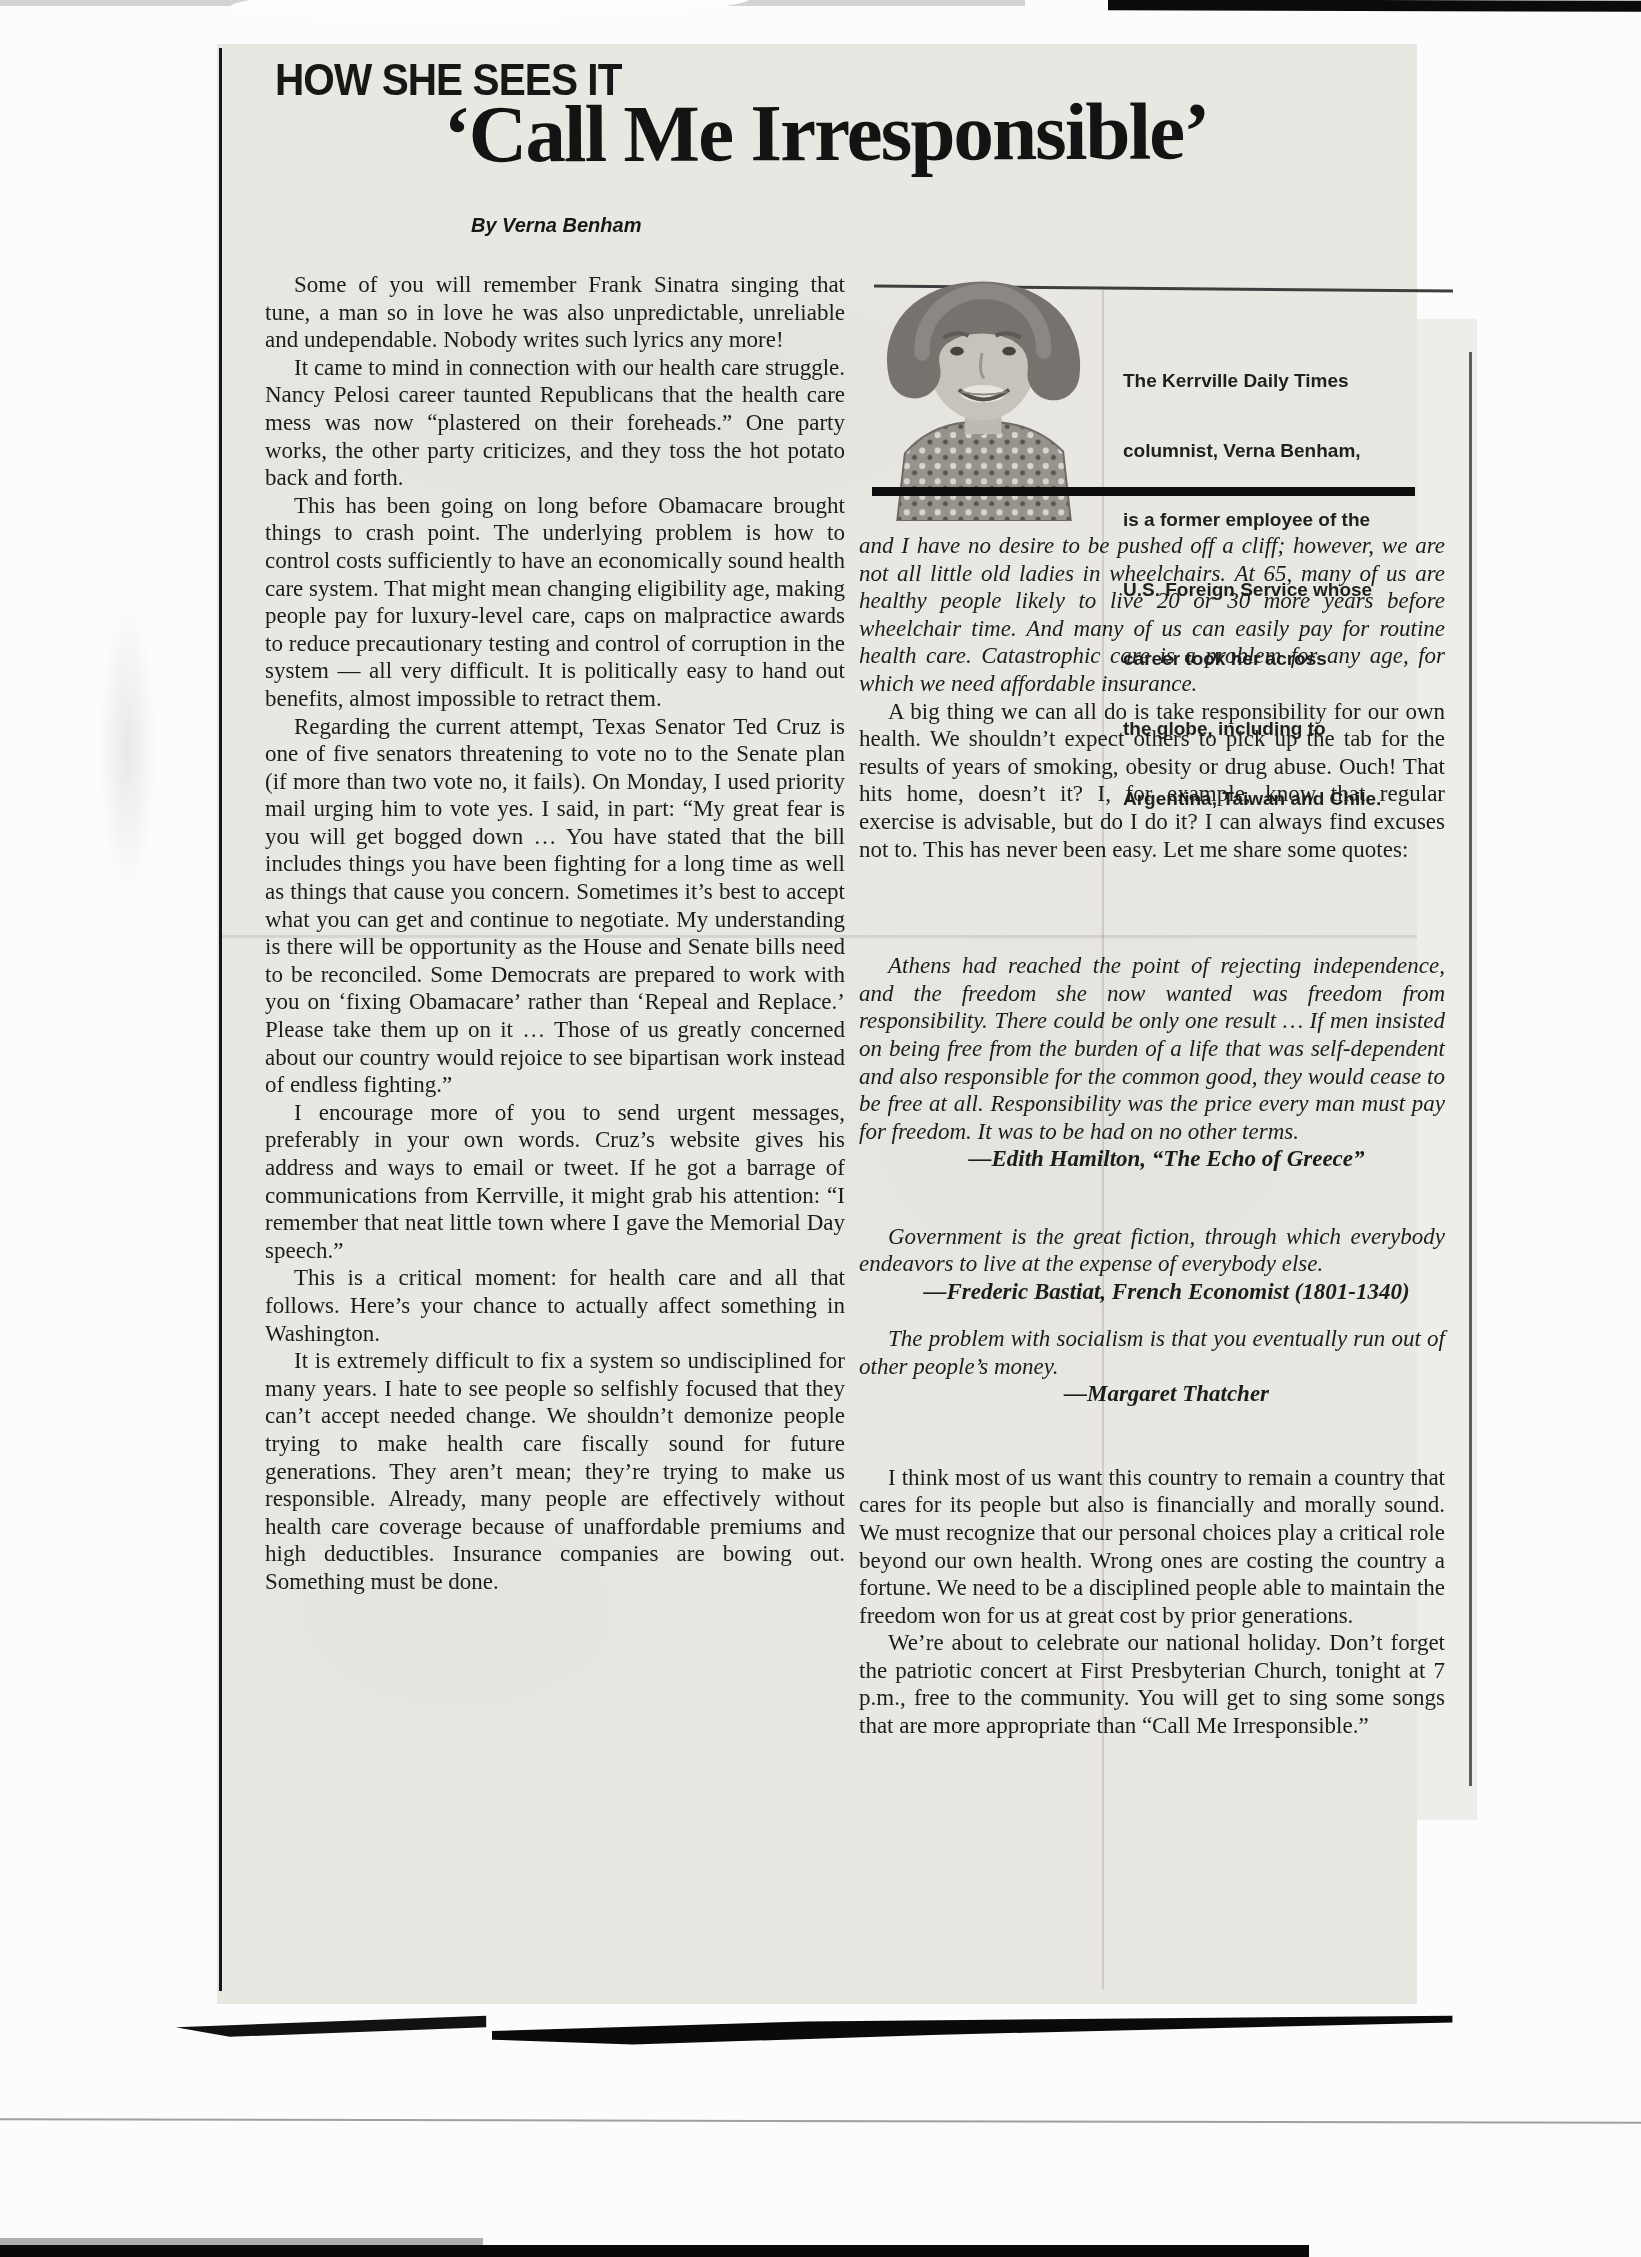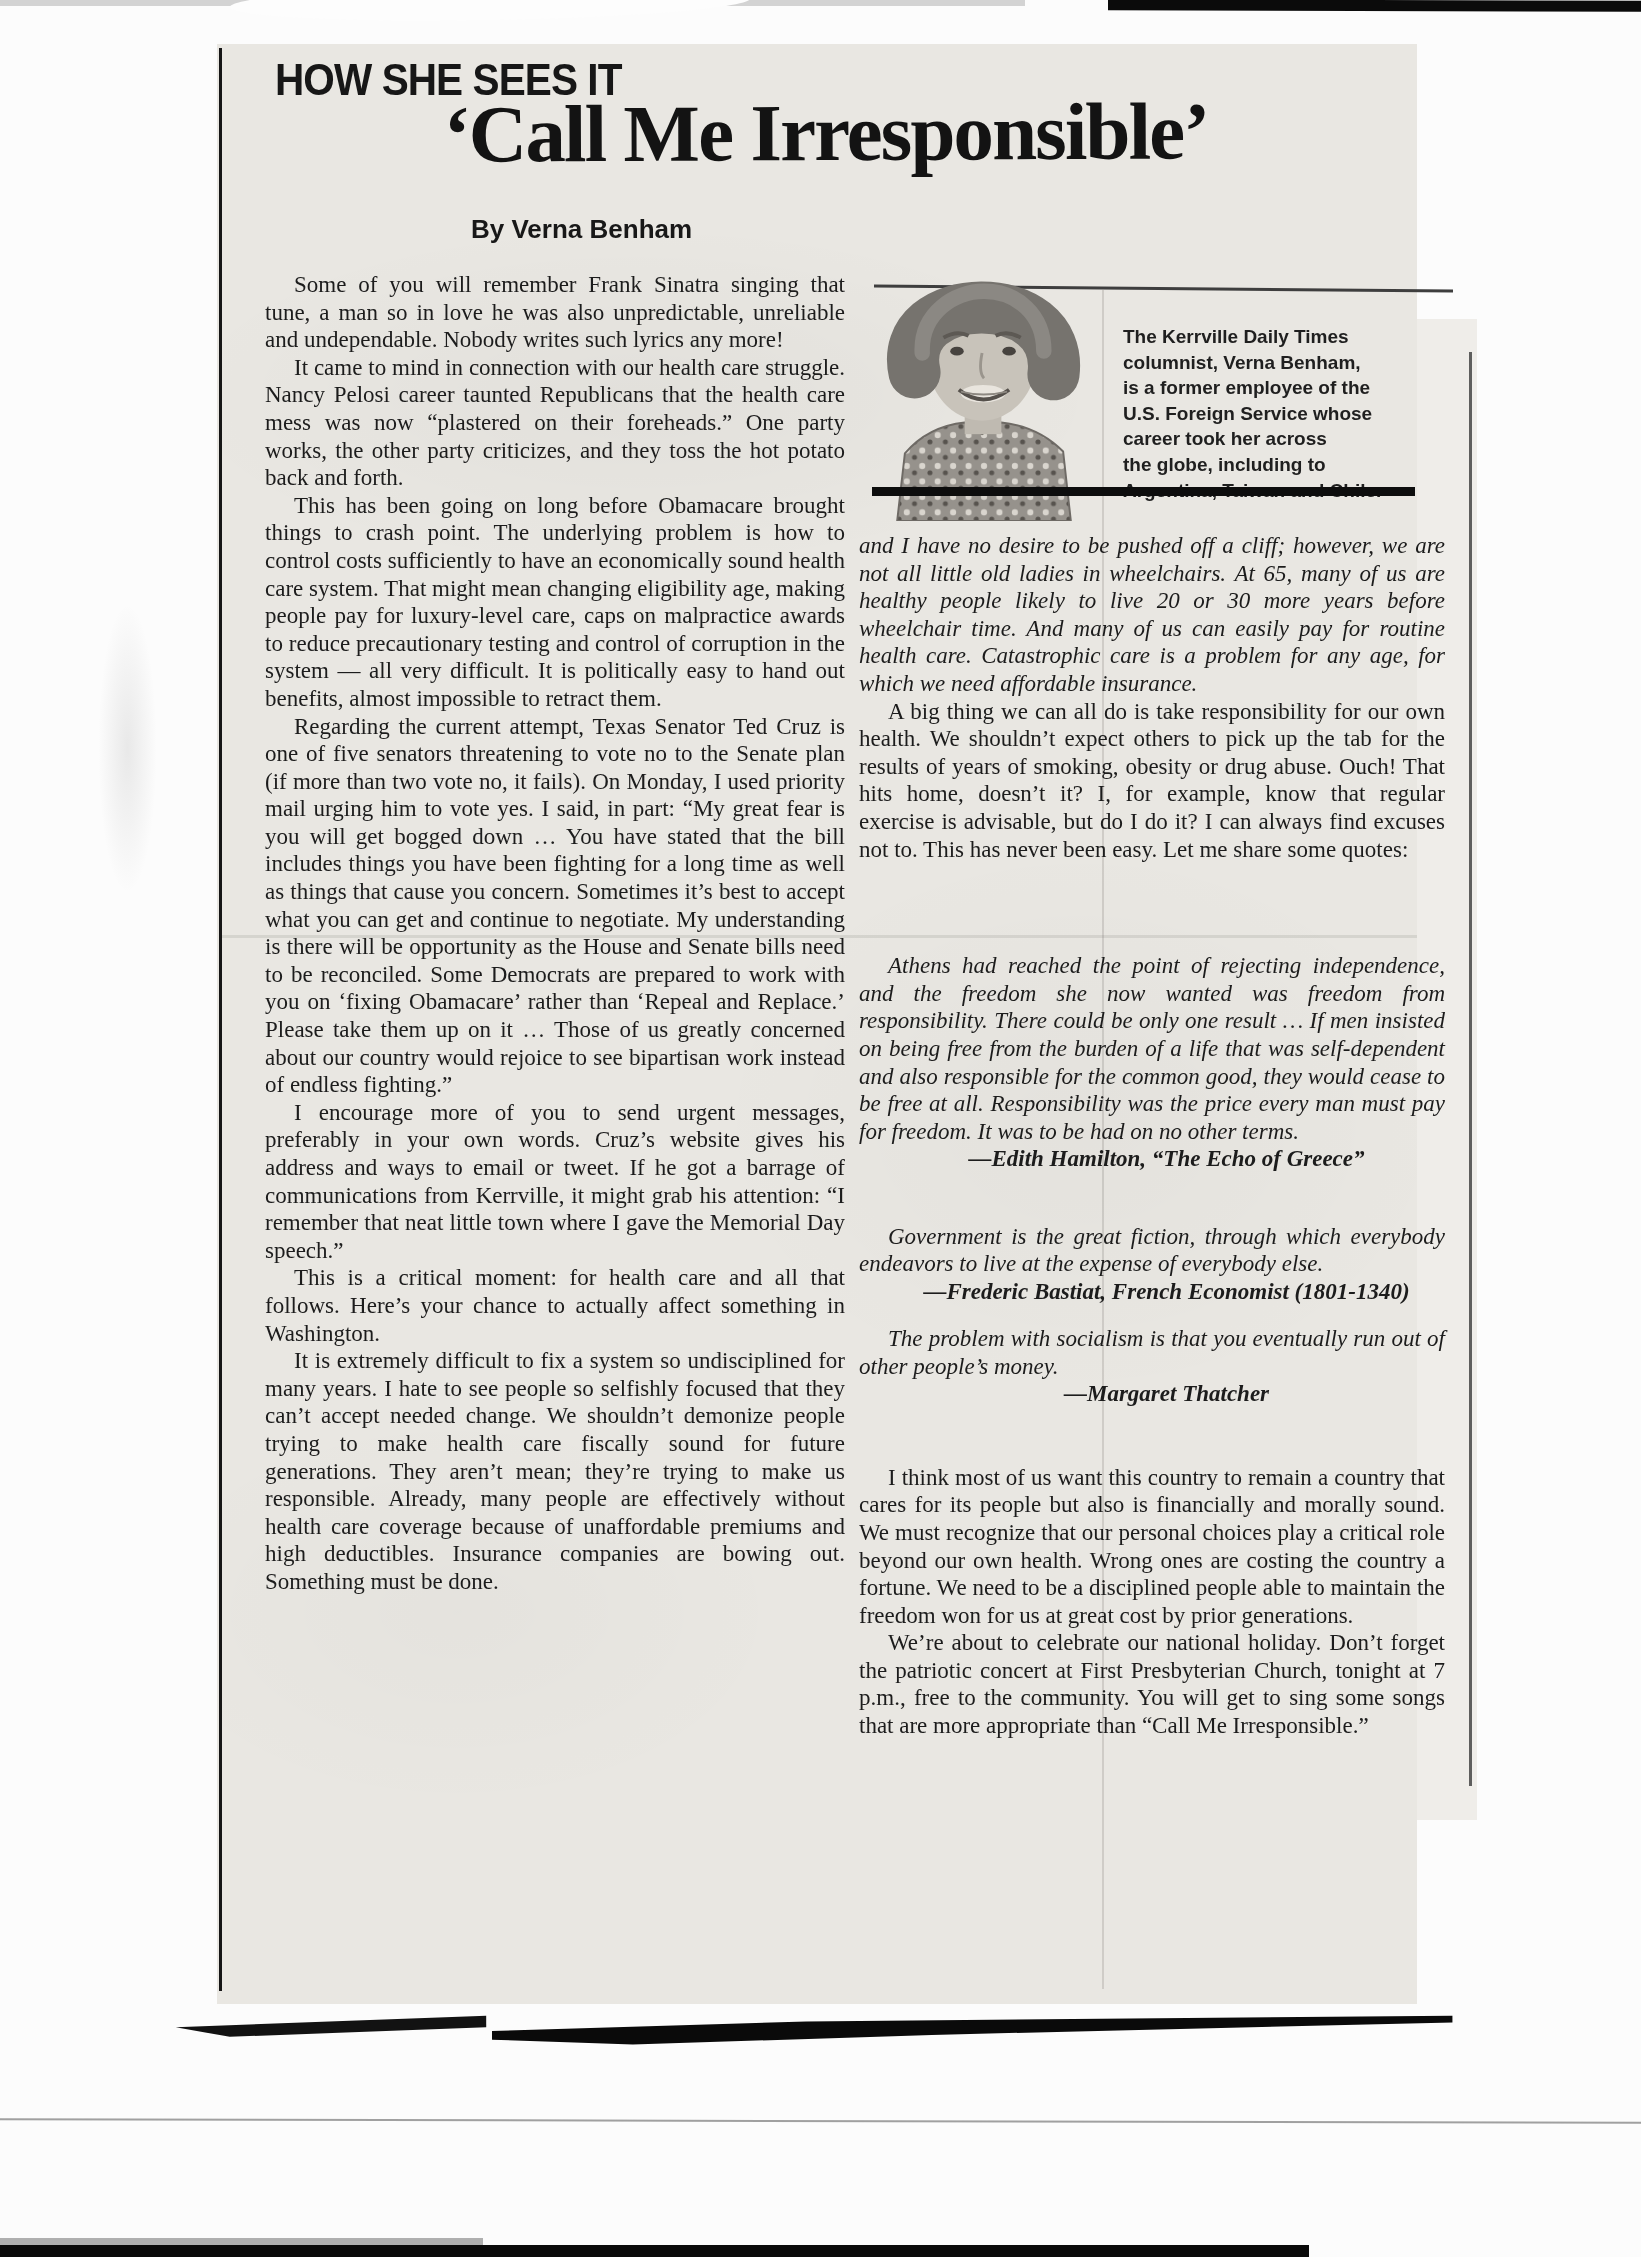--- a/index.html
+++ b/index.html
@@ -51,35 +51,36 @@
     text-align:center;
     font-family:"Liberation Serif", serif;
     font-weight:600; font-size:81px; letter-spacing:-1.9px;
     color:#131313;
     transform:rotate(-.25deg);
     white-space:nowrap;
   }
   .byline {
     left:471px; top:214px;
     font-family:"Liberation Sans", sans-serif;
-    font-weight:bold; font-size:26px; color:#181818;
+    font-weight:bold; font-size:20px; color:#181818;
     white-space:nowrap;
+    font-style:italic;
   }
 
   
   .cap-topline { left:874px; top:287px; width:579px; height:2.9px; background:#3e3e3e; transform:rotate(.5deg); }
   .cap-botline { left:872px; top:487px; width:543px; height:8.7px; background:#0d0d0d; }
   .photo-svg { left:872px; top:245px; width:224px; height:276px; }
   .caption {
     left:1123px; top:324px; width:251px;
     font-family:"Liberation Sans", sans-serif;
     font-weight:bold; font-size:19px; line-height:25.6px;
     color:#1f1f1f;
   }
-  .caption div { white-space:nowrap; }
+  .caption div { white-space:nowrap;margin-top:44px; }
 
   
   .col {
     font-size:23px; line-height:27.6px; color:#1c1c1c;
     text-align:justify;
     margin-left:12px;
   }
   .col-left  { left:253px; top:271px; width:580px; }
   .col-right { left:847px; top:532px; width:586px; }
   .col p { margin:0; text-indent:29px; }

